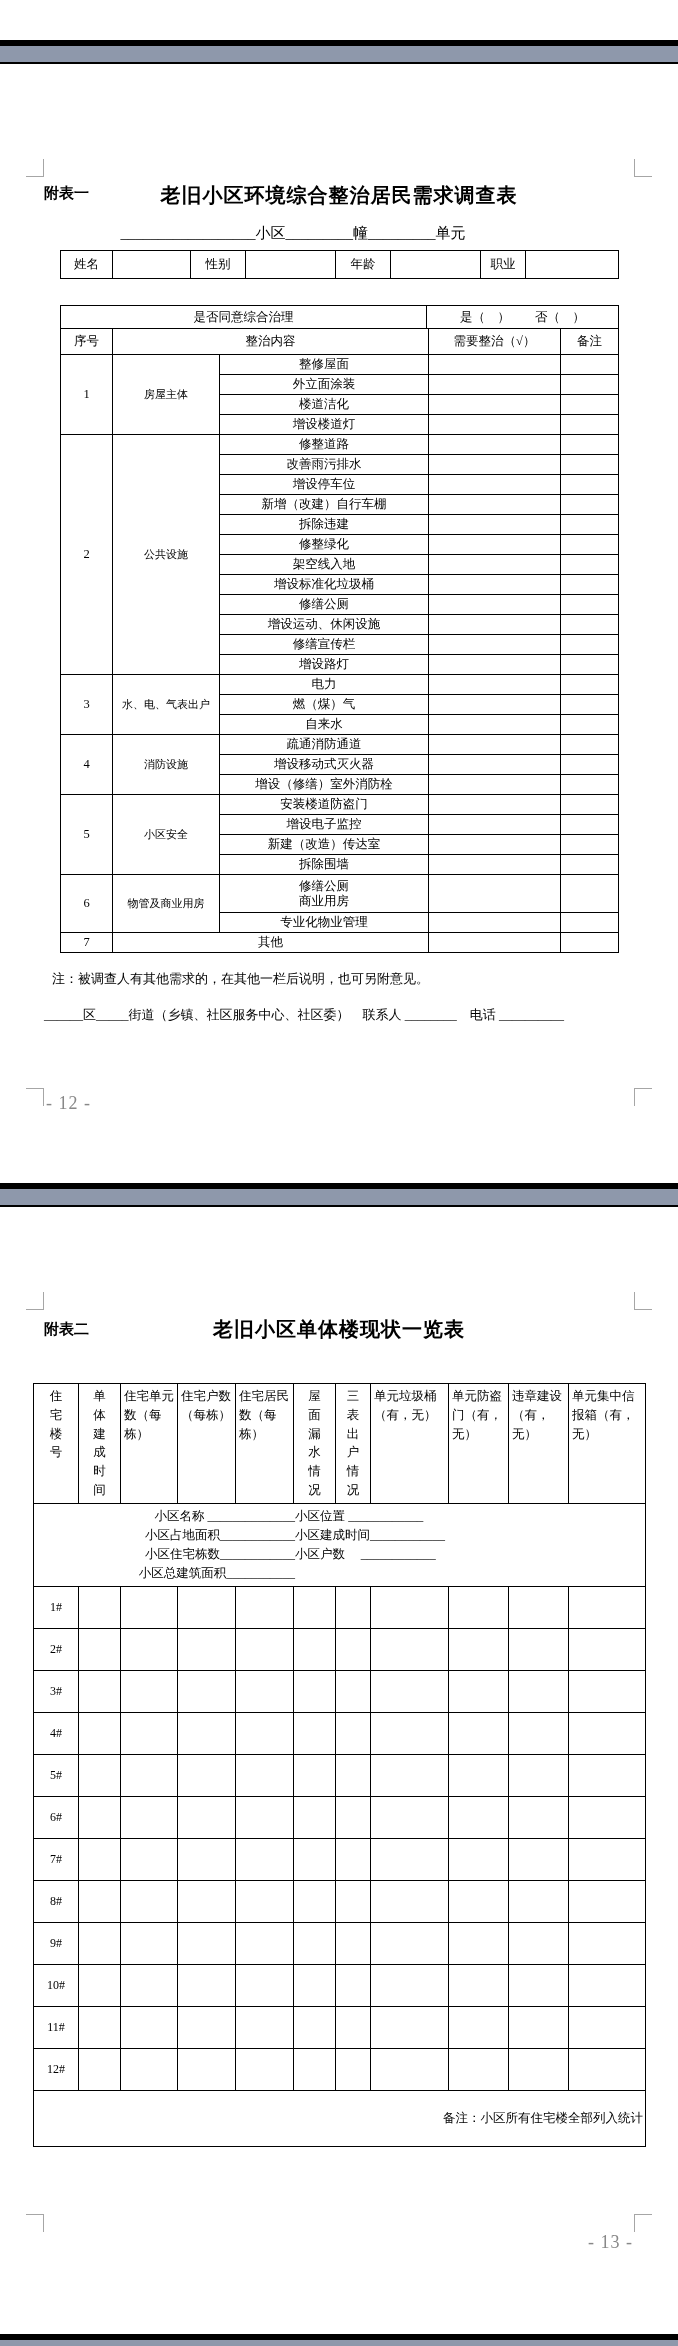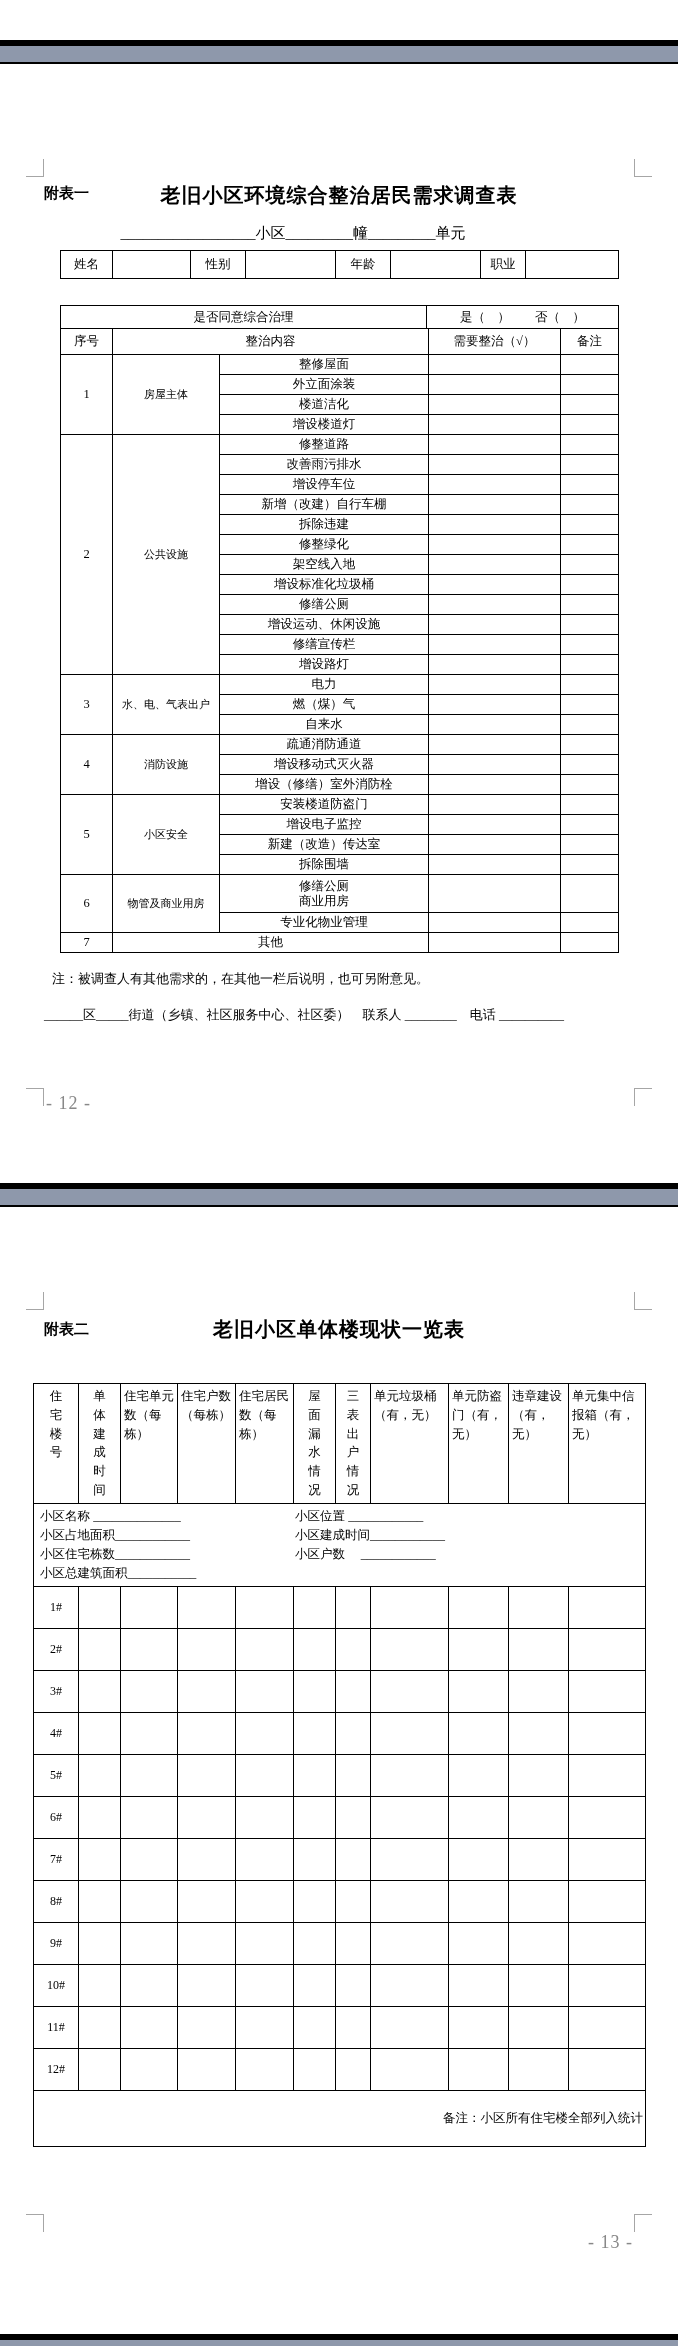--- a/index.html
+++ b/index.html
@@ -47,21 +47,21 @@
   
   .t2 thead th { vertical-align:top; text-align:left; padding:3px 3px;
                  word-break:break-all; font-size:12.5px; line-height:1.5; }
   .t2 thead th.vert { text-align:center; }
   .t2 thead th.vert span { display:block; width:1.15em; margin:0 auto;
                            word-break:break-all; text-align:center; }
   .t2 tbody tr { height:42px; }
   .t2 tbody td.rowlabel { font-size:12px; text-align:center; }
   .t2 .inforow td { text-align:left; vertical-align:top; padding:3px 6px; height:78px; }
   .t2 .inforow .iline { line-height:19px; font-size:12.5px; white-space:pre; }
-  .t2 .inforow .iline .l { display:inline-block; width:255px; }
+  .t2 .inforow .iline .l { display:inline-block; width:255px;text-align:right; }
   .t2 .remarkrow td { height:56px; text-align:right; padding-left:10px; font-size:12.5px;font-family:Liberation Serif, serif; }
 </style>
 </head>
 <body>
 
 <div class="sep" style="top:40px">
     <div class="b1"></div>
     <div class="g"></div>
     <div class="b2"></div>
   </div>

